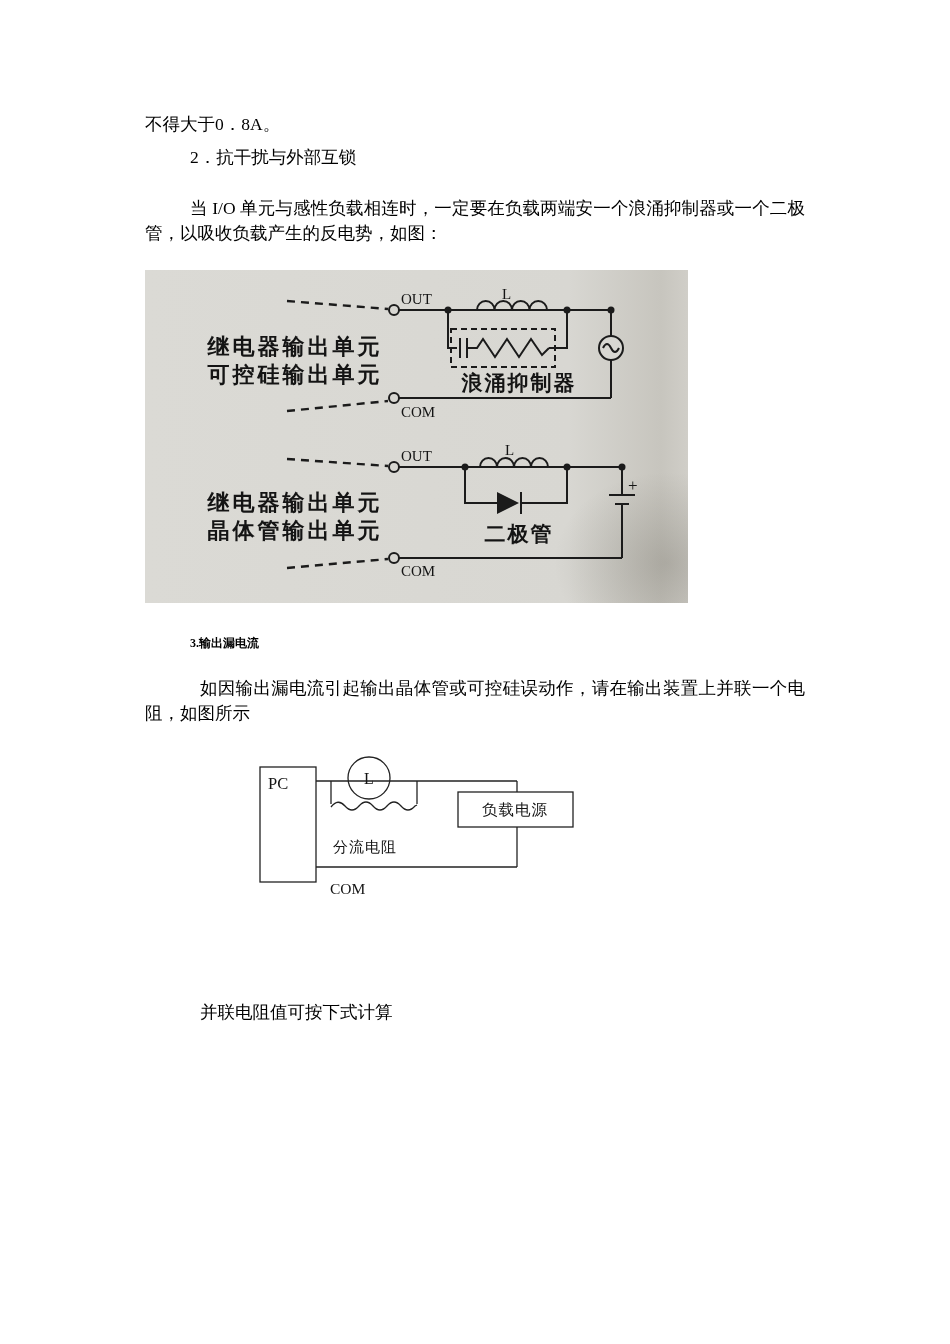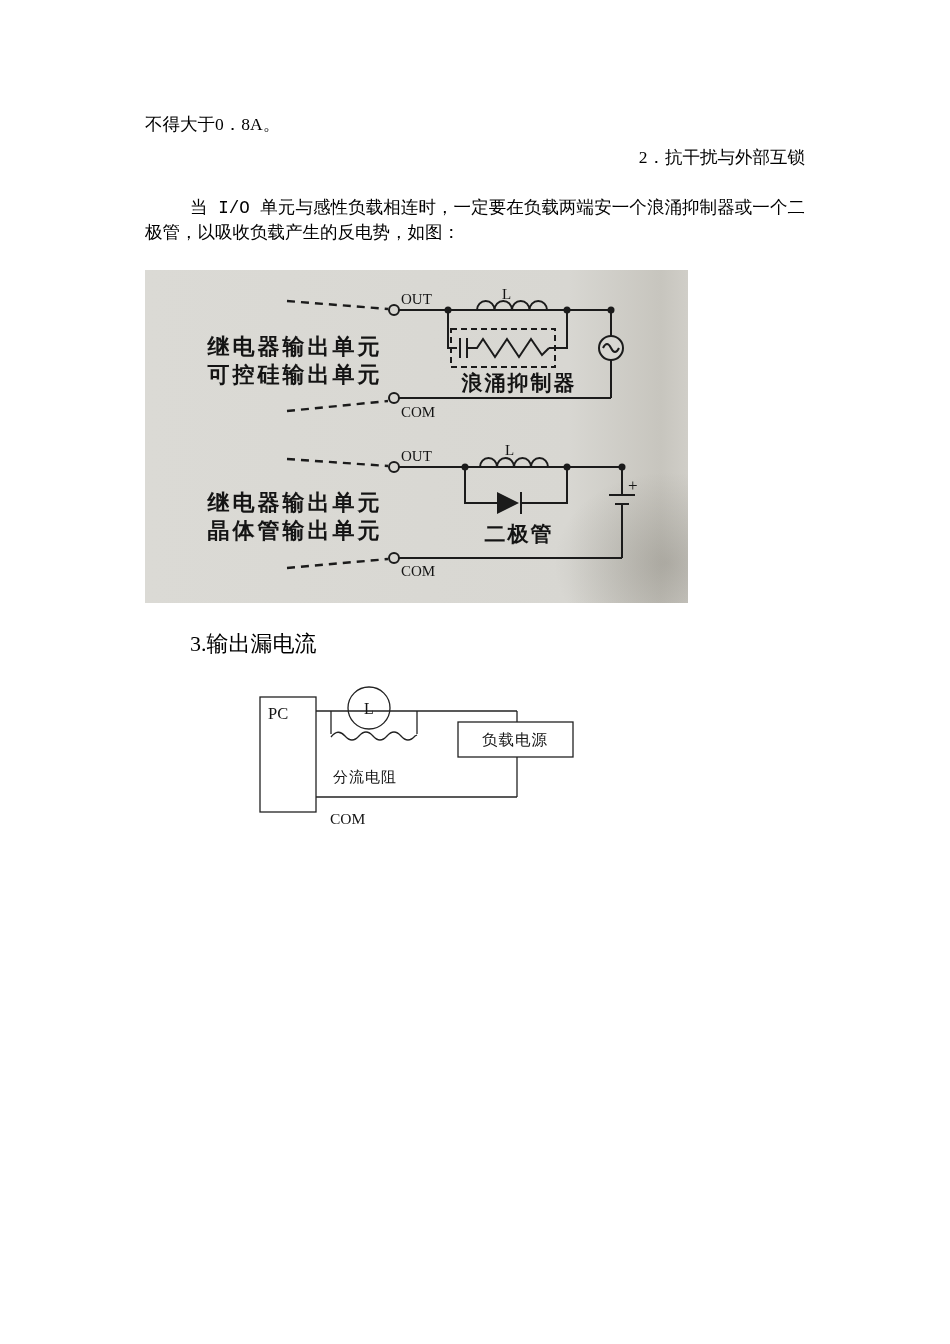--- a/index.html
+++ b/index.html
@@ -6,26 +6,26 @@
   body{
     width:950px;height:1344px;background:#ffffff;color:#000;
     font-family:"Liberation Serif","DejaVu Serif",serif;
   }
   .page{
     width:950px;height:1344px;box-sizing:border-box;
     padding:112px 145px 0 145px;overflow:hidden;position:relative;
   }
   p{margin:0;}
   .t{font-size:17.5px;line-height:25px;}
-  .para{text-align:justify;font-family:Liberation Mono, monospace;}
-  .h2{margin-top:8px;padding-left:45px;text-align:right;}
+  .para{text-align:justify;}
+  .h2{margin-top:8px;padding-left:45px;}
   .indent-lg{margin-top:26px;text-indent:45px;}
   .p-emi{margin-top:36px;}
   .indent-md{margin-top:24px;text-indent:28px;}
-  .h3{margin-top:28px;padding-left:45px;font-weight:normal;font-size:22px;}
+  .h3{margin-top:28px;padding-left:45px;font-weight:bold;font-size:12px;}
   .indent-xl{margin-top:20px;text-indent:55px;}
   .closing{margin-top:96px;padding-left:55px;}
   .scan{
     margin-top:24px;width:543px;height:333px;
     background:
       radial-gradient(160px 130px at 96% 88%, rgba(70,66,55,.22), rgba(70,66,55,0) 70%),
       linear-gradient(90deg,#dbdad5 0%,#d8d7d2 78%,#c7c5be 95%,#d0cec8 100%);
   }
   .diagram2{margin-top:30px;margin-left:113px;width:340px;height:148px;}
   svg text{font-family:"Liberation Serif","DejaVu Serif",serif;fill:#141414;}
@@ -104,20 +104,21 @@
         <text x="256" y="306" font-size="15">COM</text>
         <text x="483" y="221" font-size="17">+</text>
       </g>
     </svg>
   </div>
 
 
 
   <p class="t h3">3.输出漏电流</p>
 
+  <p class="t para indent-xl">如因输出漏电流引起输出晶体管或可控硅误动作，请在输出装置上并联一个电阻，如图所示</p>
 
   <div class="diagram2">
     <svg width="340" height="148" viewBox="0 0 340 148">
       <rect class="wire" x="2" y="11" width="56" height="115"></rect>
       <path class="wire" d="M58 25 H259"></path>
       <path class="wire" d="M58 111 H259"></path>
       <path class="wire" d="M259 25 V36"></path>
       <path class="wire" d="M259 71 V111"></path>
       <path class="wire" d="M73 25 V48"></path>
       <path class="wire" d="M159 25 V48"></path>
@@ -125,14 +126,15 @@
       <circle class="wire" fill="#ffffff" cx="111" cy="22" r="21"></circle>
       <rect class="wire" x="200" y="36" width="115" height="35"></rect>
       <text x="10" y="33" font-size="16.5">PC</text>
       <text x="111" y="28" font-size="16" text-anchor="middle">L</text>
       <text x="257" y="59" font-size="15.5" text-anchor="middle" letter-spacing="1">负载电源</text>
       <text x="75" y="96" font-size="15" letter-spacing="1">分流电阻</text>
       <text x="72" y="138" font-size="15.5">COM</text>
     </svg>
   </div>
 
+  <p class="t closing">并联电阻值可按下式计算</p>
 
 </div>
 
 </body></html>

